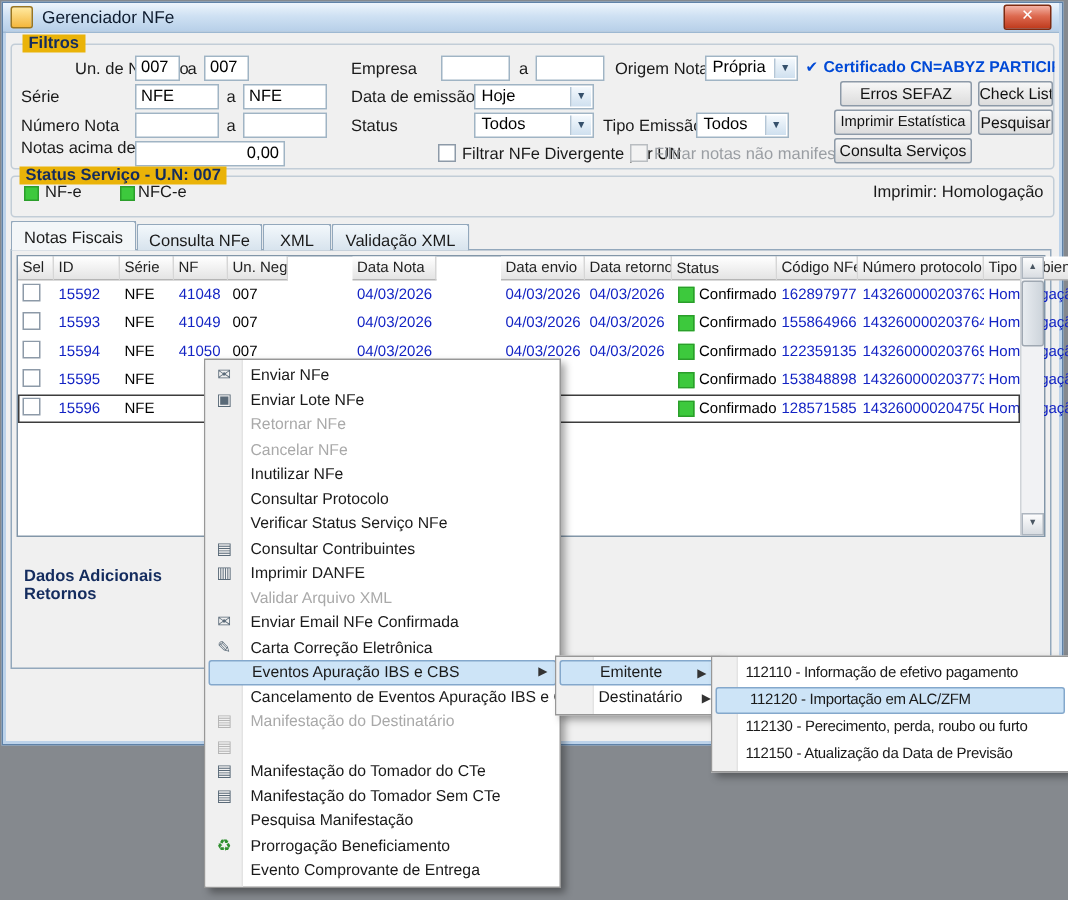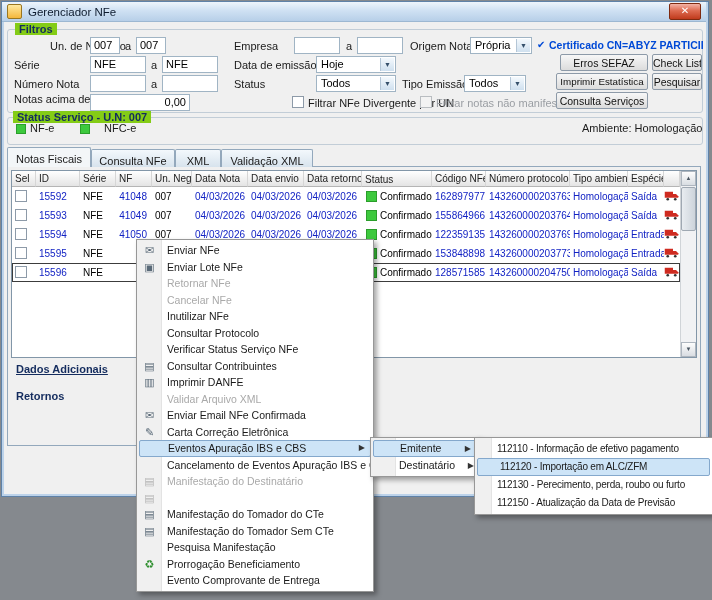--- a/index.html
+++ b/index.html
@@ -16,21 +16,21 @@
     background:linear-gradient(#eef5fc,#cfe1f3 45%,#b7cfe8);
     border-bottom:1px solid #9db8d2;display:flex;align-items:center;padding:0 5px;box-sizing:border-box;}
   .app-icon{width:13px;height:13px;background:linear-gradient(#ffe9a0,#f4b73c);
     border:1px solid #9a7620;border-radius:2px;flex:0 0 auto;}
   .title-text{font-size:11.5px;color:#0d1b2e;margin-left:6px;white-space:nowrap;}
   .close-btn{margin-left:auto;width:30px;height:15px;border-radius:2px;
     background:linear-gradient(#f3b3a6,#dd6a50 45%,#bf3a1c);
     border:1px solid #7e2a10;color:#fff;font-size:10px;line-height:13px;text-align:center;}
   
   .group{border:1px solid #c2cdd7;border-radius:3px;}
-  .sect-title{font-weight:bold;font-size:11px;color:#142c5e;background:#84cc16;padding:0 4px;white-space:nowrap;z-index:2;}
+  .sect-title{font-weight:bold;font-size:11px;color:#142c5e;background:#eab308;padding:0 4px;white-space:nowrap;z-index:2;}
   .lbl{font-size:11px;color:#1a1a1a;white-space:nowrap;}
   .lbl.dis{color:#9a9ea3;}
   .inp{height:17px;background:#fff;border:1px solid #a0b4c4;box-sizing:border-box;
     font-size:11px;line-height:15px;padding:0 3px;color:#000;white-space:nowrap;overflow:hidden;}
   .inp.right{text-align:right;}
   .combo{height:17px;background:#fff;border:1px solid #a0b4c4;box-sizing:border-box;
     font-size:11px;line-height:15px;padding:0 16px 0 4px;color:#000;white-space:nowrap;overflow:hidden;}
   .combo .arr{position:absolute;right:1px;top:1px;bottom:1px;width:13px;text-align:center;
     background:linear-gradient(#f4f9fd,#cfe0ef);border-left:1px solid #b4c6d6;
     font-size:7px;line-height:14px;color:#35506b;}
@@ -47,21 +47,21 @@
   .tabpanel{left:7px;top:166px;width:694px;height:280px;background:#f0f0f0;border:1px solid #93a8bc;box-sizing:border-box;z-index:1;}
   
   .tablebox{left:11px;top:170px;width:686px;height:188px;background:#fff;border:1px solid #8296a8;box-sizing:border-box;z-index:2;}
   .thead{left:12px;top:171px;width:668px;height:16px;display:flex;z-index:3;}
   .th{flex:0 0 auto;box-sizing:border-box;background:linear-gradient(#ffffff,#e4e4e4);
     border-right:1px solid #d6d6d6;border-bottom:1px solid #b5b5b5;
     font-size:10px;color:#222;padding:2px 0 0 3px;white-space:nowrap;overflow:hidden;}
   .trow{left:12px;width:668px;height:19px;display:flex;align-items:center;font-size:10px;z-index:3;}
   .td{flex:0 0 auto;box-sizing:border-box;padding-left:3px;white-space:nowrap;overflow:hidden;}
   .col-sel{width:24px;}.col-id{width:44px;}.col-serie{width:36px;}.col-nf{width:36px;text-align:right;padding-right:5px;}
-  .col-un{width:40px;}.col-d{width:56px;}.col-d3{width:58px;}.col-st{width:70px;display:flex;align-items:center;}
+  .col-un{width:40px;}.col-d{width:56px;margin-left:43px;}.col-d3{width:58px;}.col-st{width:70px;display:flex;align-items:center;}
   .col-cod{width:54px;}.col-prot{width:84px;}.col-amb{width:58px;}.col-esp{width:36px;}.col-trk{width:16px;padding-left:0;}
   .blue{color:#1323c4;}
   .sq2{display:inline-block;width:9px;height:9px;background:#3dc93d;border:1px solid #2b9e2b;margin:0 3px 0 1px;flex:0 0 auto;}
   .focusrow{outline:1px solid #3c3c3c;outline-offset:-1px;}
   
   .vsb{left:680px;top:171px;width:16px;height:186px;background:#f1f2f4;border-left:1px solid #d0d4d8;box-sizing:border-box;z-index:3;}
   .sbtn{position:absolute;left:0;width:15px;height:15px;background:linear-gradient(#fdfdfd,#d9dde2);
     border:1px solid #aeb6bf;box-sizing:border-box;font-size:6px;text-align:center;line-height:13px;color:#4a5662;}
   .sthumb{position:absolute;left:0;top:16px;width:15px;height:44px;background:linear-gradient(90deg,#e8ecf0,#cdd4db);
     border:1px solid #9fa8b2;box-sizing:border-box;border-radius:2px;}
@@ -149,22 +149,22 @@
 <div class="abs lbl" style="left:308px;top:97px;">Filtrar NFe Divergente por UN</div>
 <div class="abs cb dis" style="left:420px;top:96px;"></div>
 <div class="abs lbl dis" style="left:436px;top:97px;">Filtrar notas não manifestadas</div>
 <div class="abs btn" style="left:556px;top:92px;width:92px;">Consulta Serviços</div>
 
 <div class="abs group" style="left:7px;top:117px;width:694px;height:26px;"></div>
 <div class="abs sect-title" style="left:13px;top:111px;">Status Serviço - U.N: 007</div>
 <div class="abs sq" style="left:16px;top:124px;"></div>
 <div class="abs lbl" style="left:30px;top:122px;">NF-e</div>
 <div class="abs sq" style="left:80px;top:124px;"></div>
-<div class="abs lbl" style="left:104px;top:122px;">NFC-e</div>
-<div class="abs lbl" style="left:582px;top:122px;">Ambiente: Homologação</div>
+<div class="abs lbl" style="left:92px;top:122px;">NFC-e</div>
+<div class="abs lbl" style="left:582px;top:122px;">Imprimir: Homologação</div>
 
 <div class="abs tab active" style="left:7px;top:147px;width:84px;">Notas Fiscais</div>
 <div class="abs tab" style="left:91px;top:149px;width:84px;">Consulta NFe</div>
 <div class="abs tab" style="left:175px;top:149px;width:46px;">XML</div>
 <div class="abs tab" style="left:221px;top:149px;width:92px;">Validação XML</div>
 <div class="abs tabpanel"></div>
 
 <div class="abs tablebox"></div>
 <div class="abs thead">
   <div class="th col-sel">Sel</div>
@@ -303,21 +303,21 @@
         <circle cx="15" cy="12" r="1.8" fill="#333"></circle>
       </svg></div>
 </div>
 
 <div class="abs vsb">
   <div class="sbtn" style="top:0;">▲</div>
   <div class="sthumb"></div>
   <div class="sbtn" style="bottom:0;">▼</div>
 </div>
 
-<div class="abs sect-title" style="left:12px;top:363px;background:transparent;text-decoration:underline;">Dados Adicionais</div>
+<div class="abs sect-title" style="left:12px;top:378px;background:transparent;">Dados Adicionais</div>
 <div class="abs lbl" style="left:16px;top:376px;">Lote</div>
 <div class="abs lbl blue" style="left:54px;top:376px;">19942</div>
 <div class="abs lbl blue" style="left:378px;top:376px;">00006</div>
 <div class="abs lbl blue" style="left:418px;top:376px;">ANIGER - CALCADOS SUPRIMENTOS LTDA</div>
 
 <div class="abs sect-title" style="left:12px;top:390px;background:transparent;">Retornos</div>
 <div class="abs lbl" style="left:16px;top:404px;">Código retorno recibo</div>
 <div class="abs lbl blue" style="left:120px;top:404px;">104 Lo</div>
 <div class="abs lbl" style="left:16px;top:418px;">Código retorno protocolo</div>
 <div class="abs lbl blue" style="left:120px;top:418px;">100</div>

